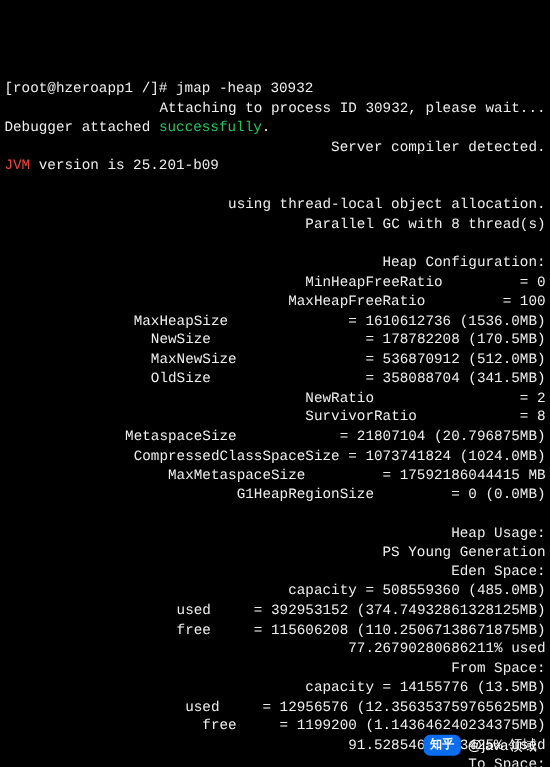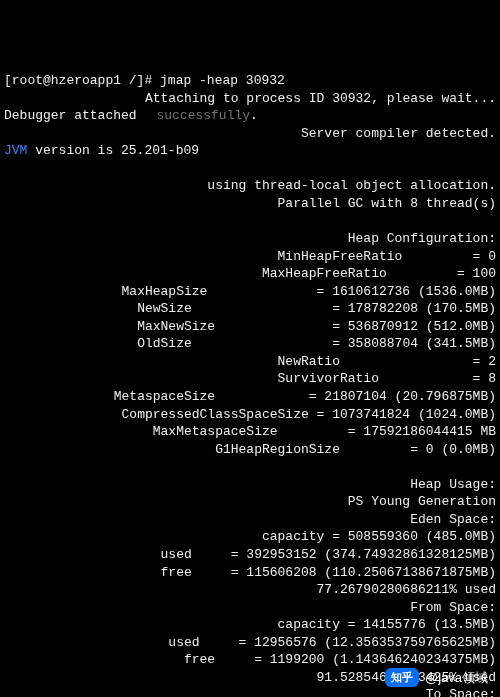--- a/index.html
+++ b/index.html
@@ -10,22 +10,22 @@
       font-size: 13px;
       line-height: 1.35;
       width: 500px;
       height: 697px;
       overflow: hidden;
       position: relative;
       white-space: pre;
     }
     #terminal { padding: 2px 4px; }
     .white { color: #eee; text-align: right; }
-    .purple { color: #3b82f6; }
-    .green { color: #737373; margin-left: 12px; }
+    .purple { color: #ef4444; }
+    .green { color: #22c55e; }
     .watermark {
       position: absolute;
       right: 12px;
       bottom: 10px;
       display: flex;
       align-items: center;
       gap: 6px;
       font-family: -apple-system, Arial, sans-serif;
       font-size: 13px;
       color: #fff;

